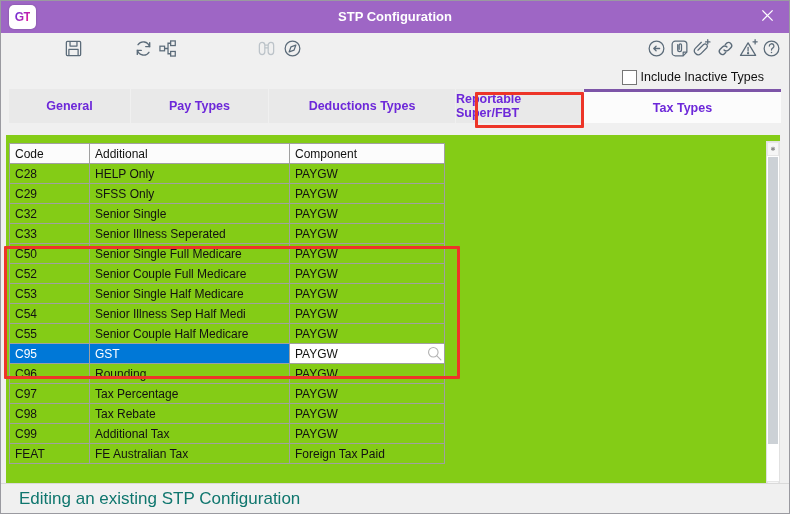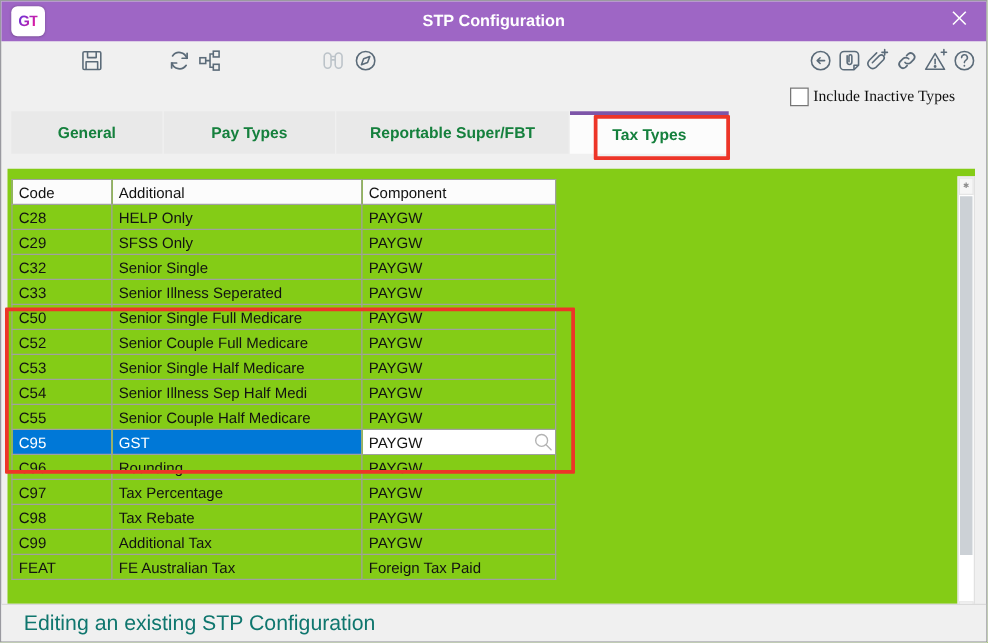--- a/index.html
+++ b/index.html
@@ -22,27 +22,27 @@
   
   .toolbar{position:absolute;left:0;top:32px;width:100%;height:32px;}
   .tbicon{position:absolute;top:5px;width:21px;height:21px;color:#5b6b79;}
   .tbicon svg{width:100%;height:100%;display:block;}
   .tb-save{left:62px}.tb-refresh{left:132px}.tb-flow{left:156px}
   .tb-bino{left:255px;color:#bcc3c9}.tb-nav{left:281px}
   .tb-right{position:absolute;right:7px;top:5px;display:flex;gap:2px;}
   .tb-right .ricon{width:21px;height:21px;color:#5b6b79;}
   .ricon svg{width:100%;height:100%;display:block;}
   
-  .filter-row{position:absolute;top:65px;right:25px;height:22px;display:flex;align-items:center;gap:4px;font-family:Liberation Serif, serif;}
+  .filter-row{position:absolute;top:65px;right:25px;height:22px;display:flex;align-items:center;gap:4px;}
   .checkbox{width:15px;height:15px;background:#fff;border:1px solid #767676;box-sizing:border-box;}
   .filter-label{font-size:12.5px;color:#111;}
   
   .tabs{position:absolute;left:8px;top:88px;height:34px;display:flex;}
   .tab{height:34px;background:#e9e9e9;margin-right:1px;display:flex;align-items:center;
-    justify-content:center;font-size:12.5px;font-weight:bold;color:#15803d;box-sizing:border-box;cursor:default;}
+    justify-content:center;font-size:12.5px;font-weight:bold;color:#6d28d9;box-sizing:border-box;cursor:default;}
   .tab:nth-child(1){width:121px}.tab:nth-child(2){width:137px}.tab:nth-child(3){width:186px}
   .tab:nth-child(4){width:127px}.tab:nth-child(5){width:197px}
   .tab.active{background:#fcfcfc;border-top:3px solid var(--tab-accent,#7d55a8);}
   
   .content{position:absolute;left:5px;top:134px;width:774px;height:360px;background:#84cc16;}
   .gridwrap{position:absolute;left:3px;top:8px;width:440px;height:352px;overflow:hidden;}
   table.grid{border-collapse:collapse;table-layout:fixed;width:435px;font-size:12px;color:#121212;}
   .grid col.c1{width:80px}.grid col.c2{width:200px}.grid col.c3{width:155px}
   .grid th,.grid td{border:1px solid #a0a0a0;height:19px;padding:0 2px 0 5px;text-align:left;
     white-space:nowrap;overflow:hidden;box-sizing:content-box;}
@@ -175,20 +175,23 @@
     <span class="checkbox"></span>
     <span class="filter-label">Include Inactive Types</span>
   </div>
 
   <div class="tabs">
       <div class="tab">
         <span>General</span>
       </div>
       <div class="tab">
         <span>Pay Types</span>
+      </div>
+      <div class="tab">
+        <span>Deductions Types</span>
       </div>
       <div class="tab">
         <span>Reportable Super/FBT</span>
       </div>
       <div class="tab active">
         <span>Tax Types</span>
       </div>
     </div>
 
   <div class="content">

